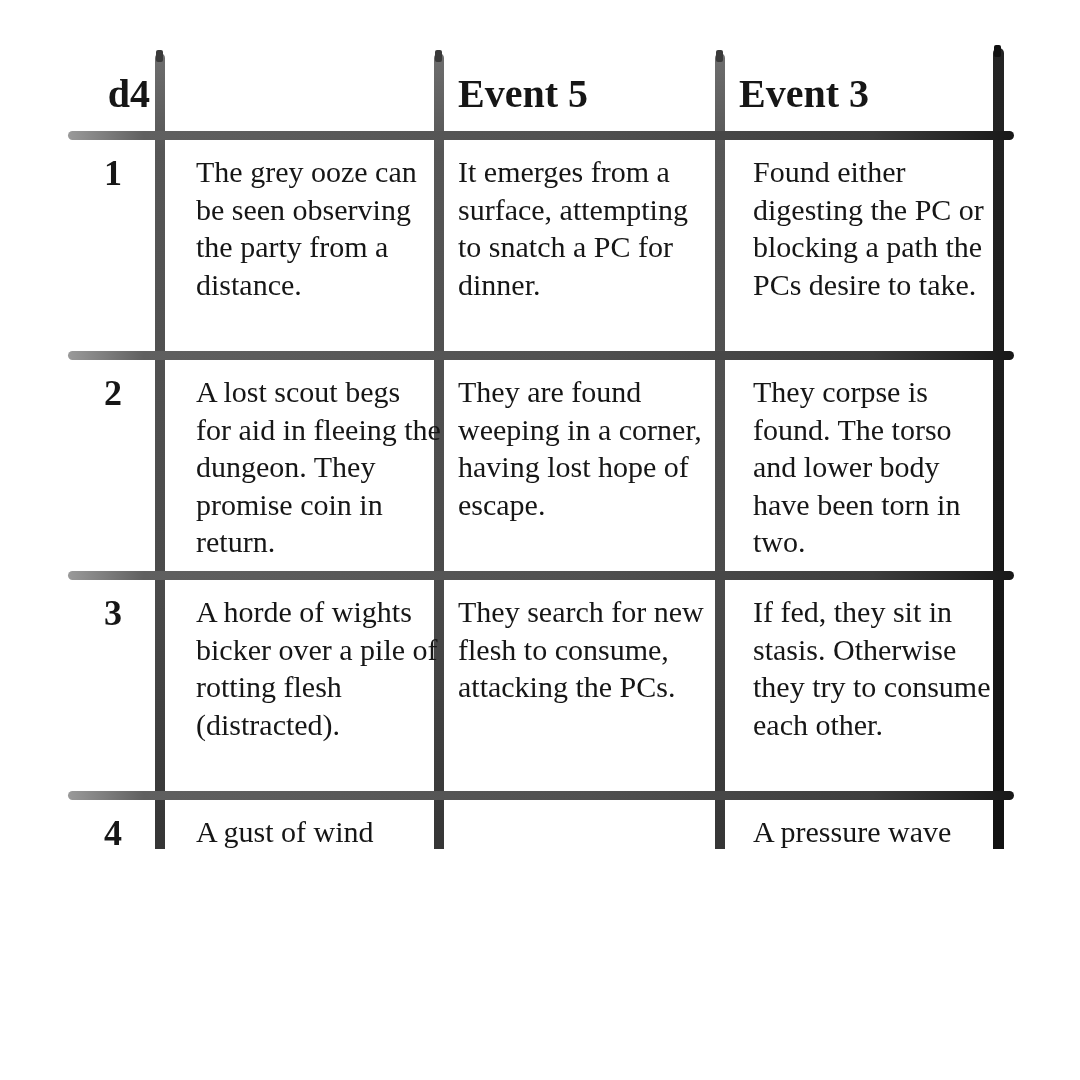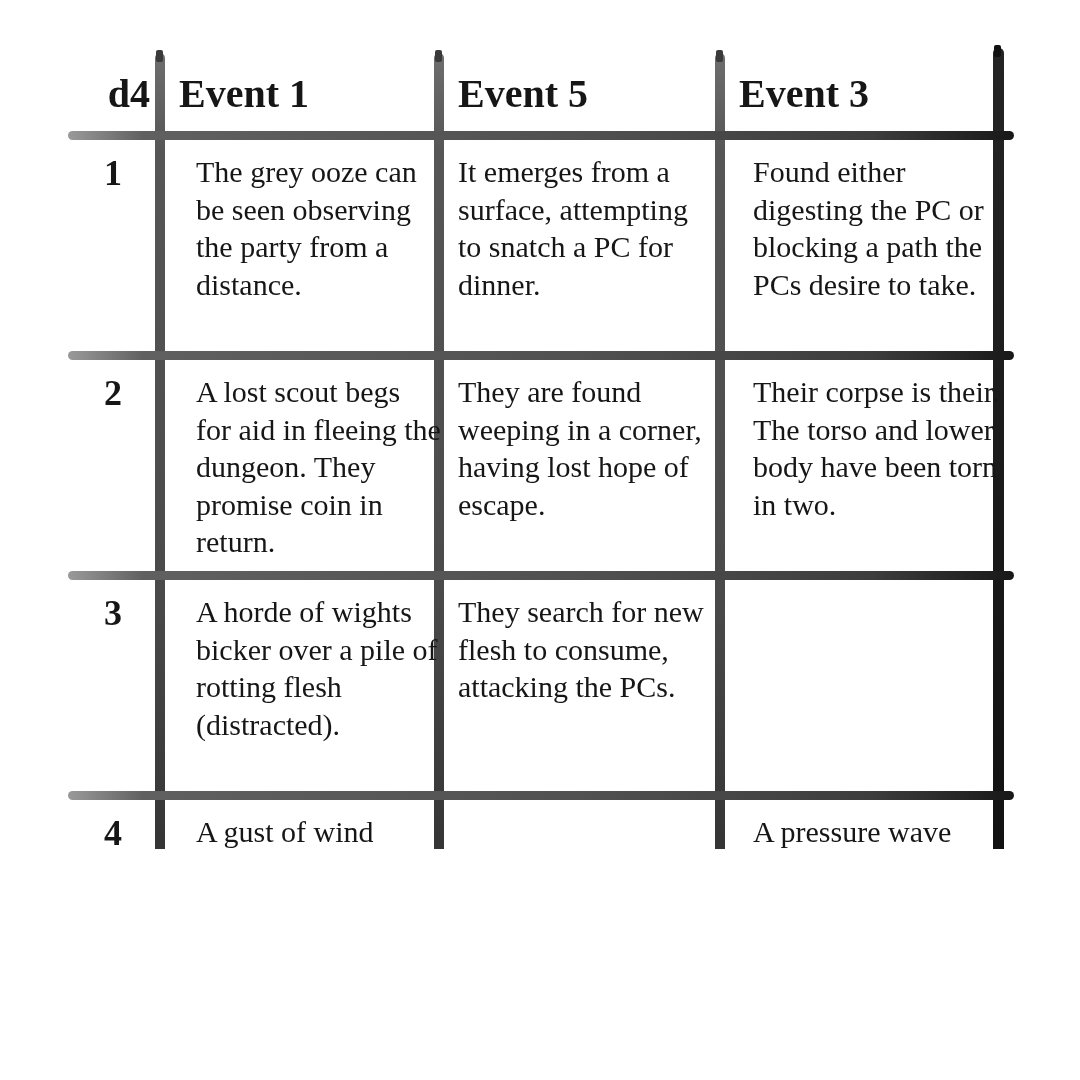--- a/index.html
+++ b/index.html
@@ -121,35 +121,35 @@
   <div class="vline v2"></div>
   <div class="vline v3"></div>
   <div class="vline v4"></div>
   <div class="hline h1"></div>
   <div class="hline h2"></div>
   <div class="hline h3"></div>
   <div class="hline h4"></div>
   <div class="hline h5"></div>
 
   <div class="hdr die">d4</div>
-  <div class="hdr col1">Event 1</div>
   <div class="hdr col2">Event 5</div>
   <div class="hdr col3">Event 3</div>
 
   <div class="roll r1">1</div>
   <div class="cell c1 rowA">The grey ooze can be seen observing the party from a distance.</div>
   <div class="cell c2 rowA">It emerges from a surface, attempting to snatch a PC for dinner.</div>
   <div class="cell c3 rowA">Found either digesting the PC or blocking a path the PCs desire to take.</div>
 
   <div class="roll r2">2</div>
   <div class="cell c1 rowB">A lost scout begs for aid in fleeing the dungeon. They promise coin in return.</div>
   <div class="cell c2 rowB">They are found weeping in a corner, having lost hope of escape.</div>
-  <div class="cell c3 rowB">Their corpse is their. The torso and lower body have been torn in two.</div>
+  <div class="cell c3 rowB">They corpse is found. The torso and lower body have been torn in two.</div>
 
   <div class="roll r3">3</div>
   <div class="cell c1 rowC">A horde of wights bicker over a pile of rotting flesh (distracted).</div>
   <div class="cell c2 rowC">They search for new flesh to consume, attacking the PCs.</div>
+  <div class="cell c3 rowC">If fed, they sit in stasis. Otherwise they try to consume each other.</div>
 
   <div class="roll r4">4</div>
   <div class="cell c1 rowD">A gust of wind extinguishes any exposed torches or vulnerable light sources.</div>
   <div class="cell c3 rowD">A pressure wave knocks everyone on their backs (deals d6 damage).</div>
 
 </div>
 
 </body></html>

